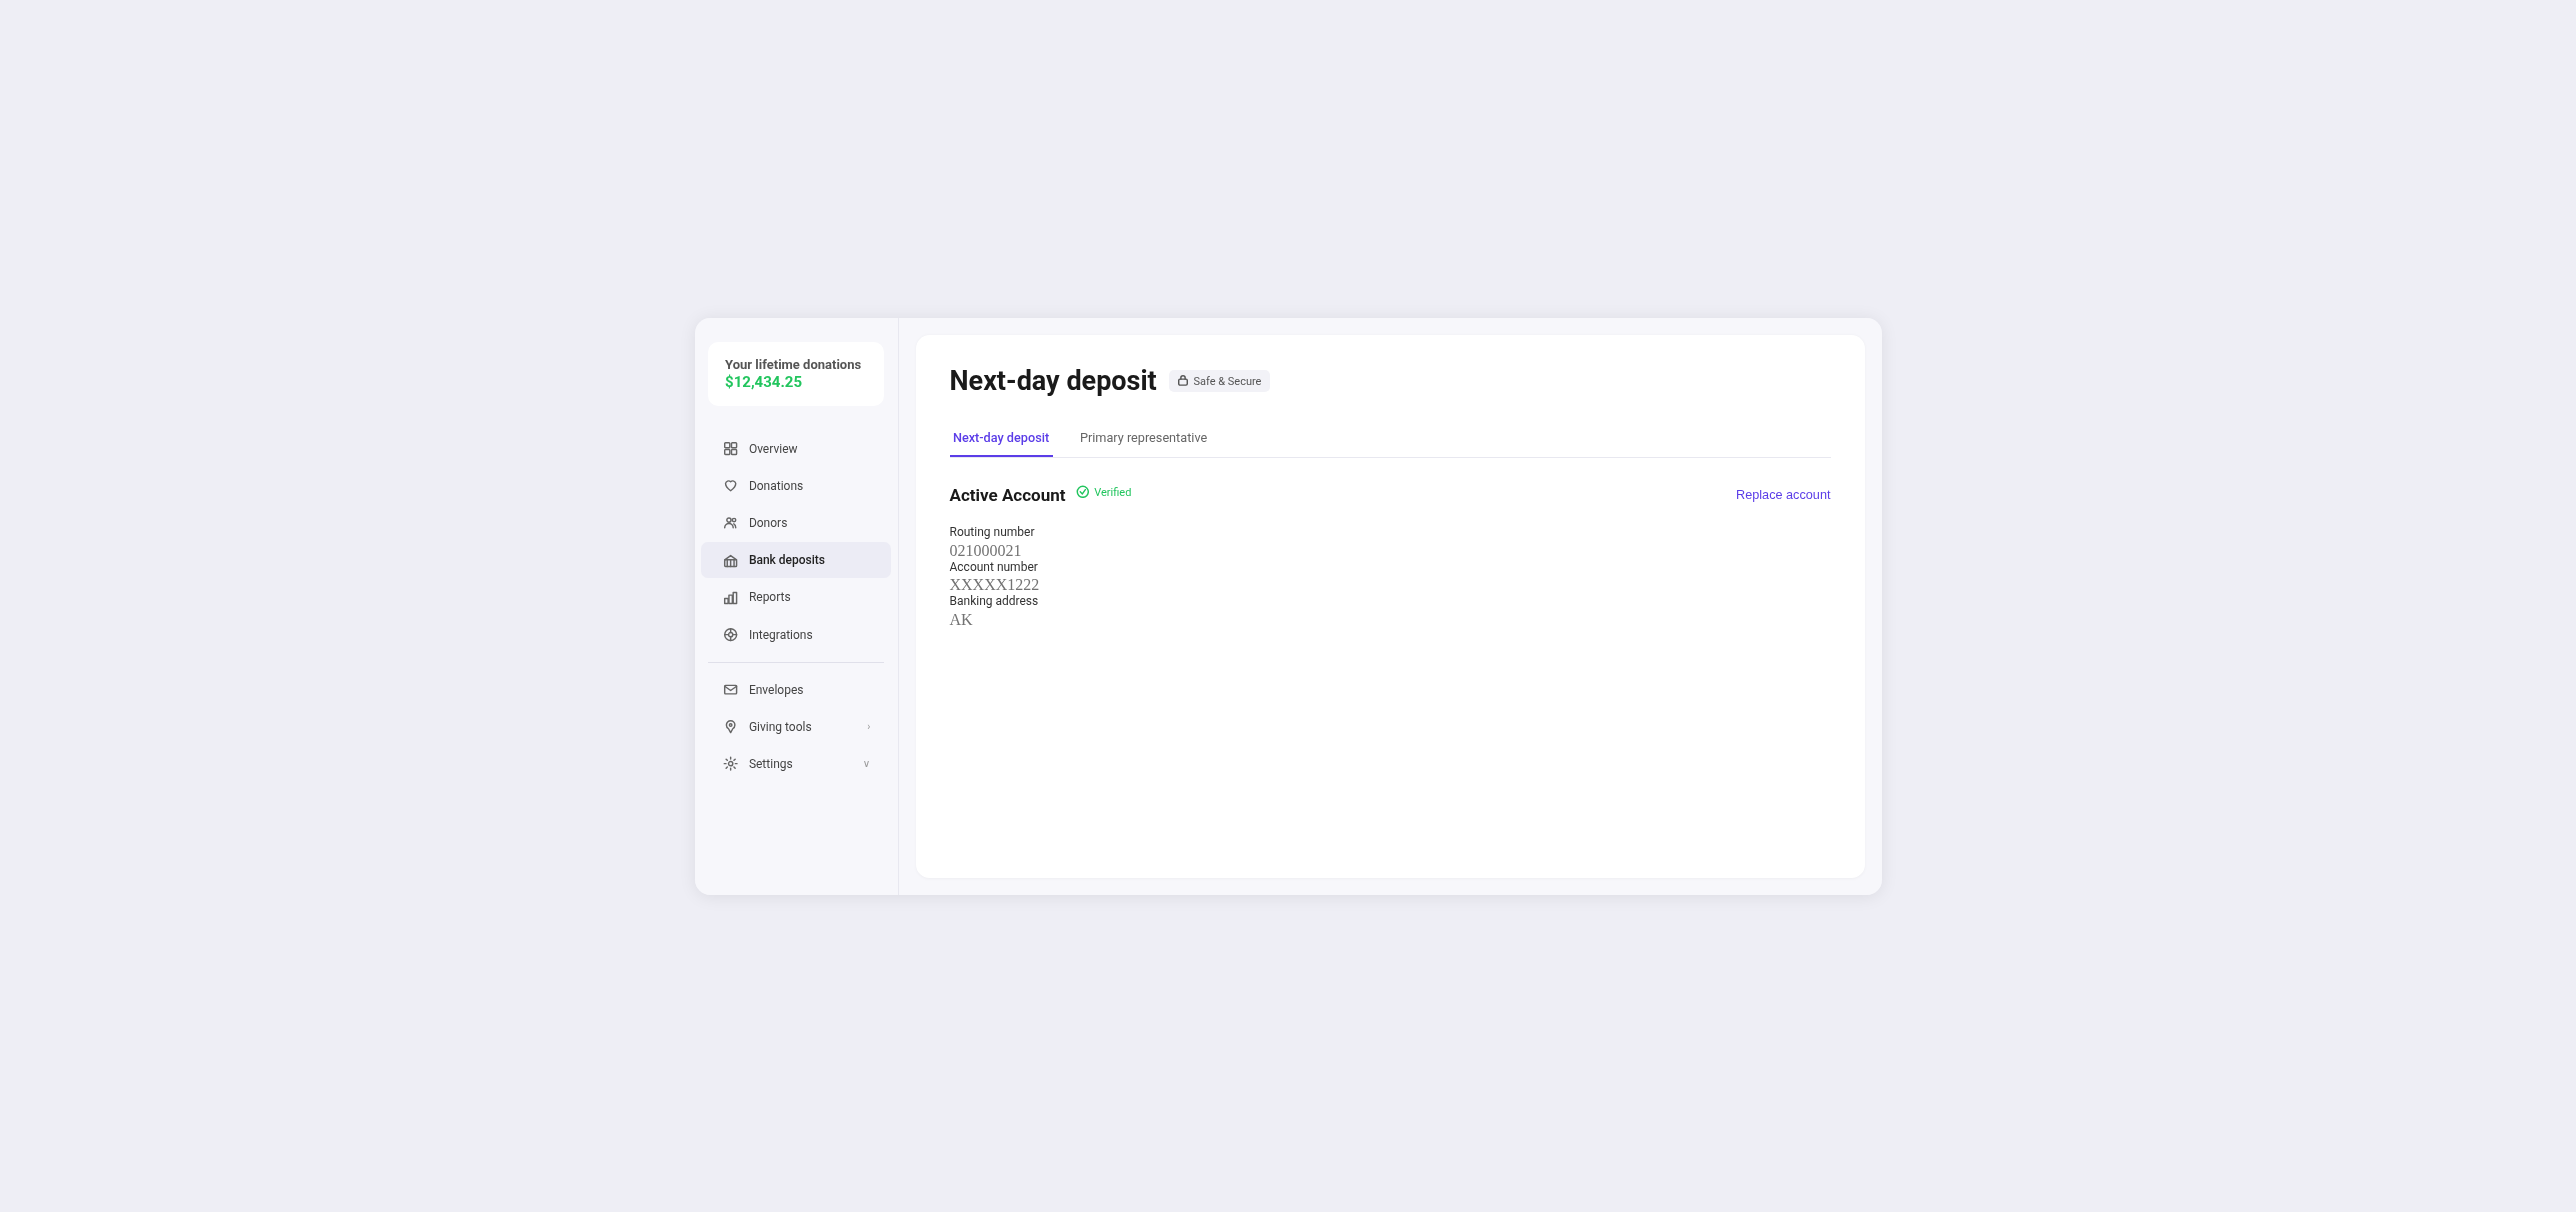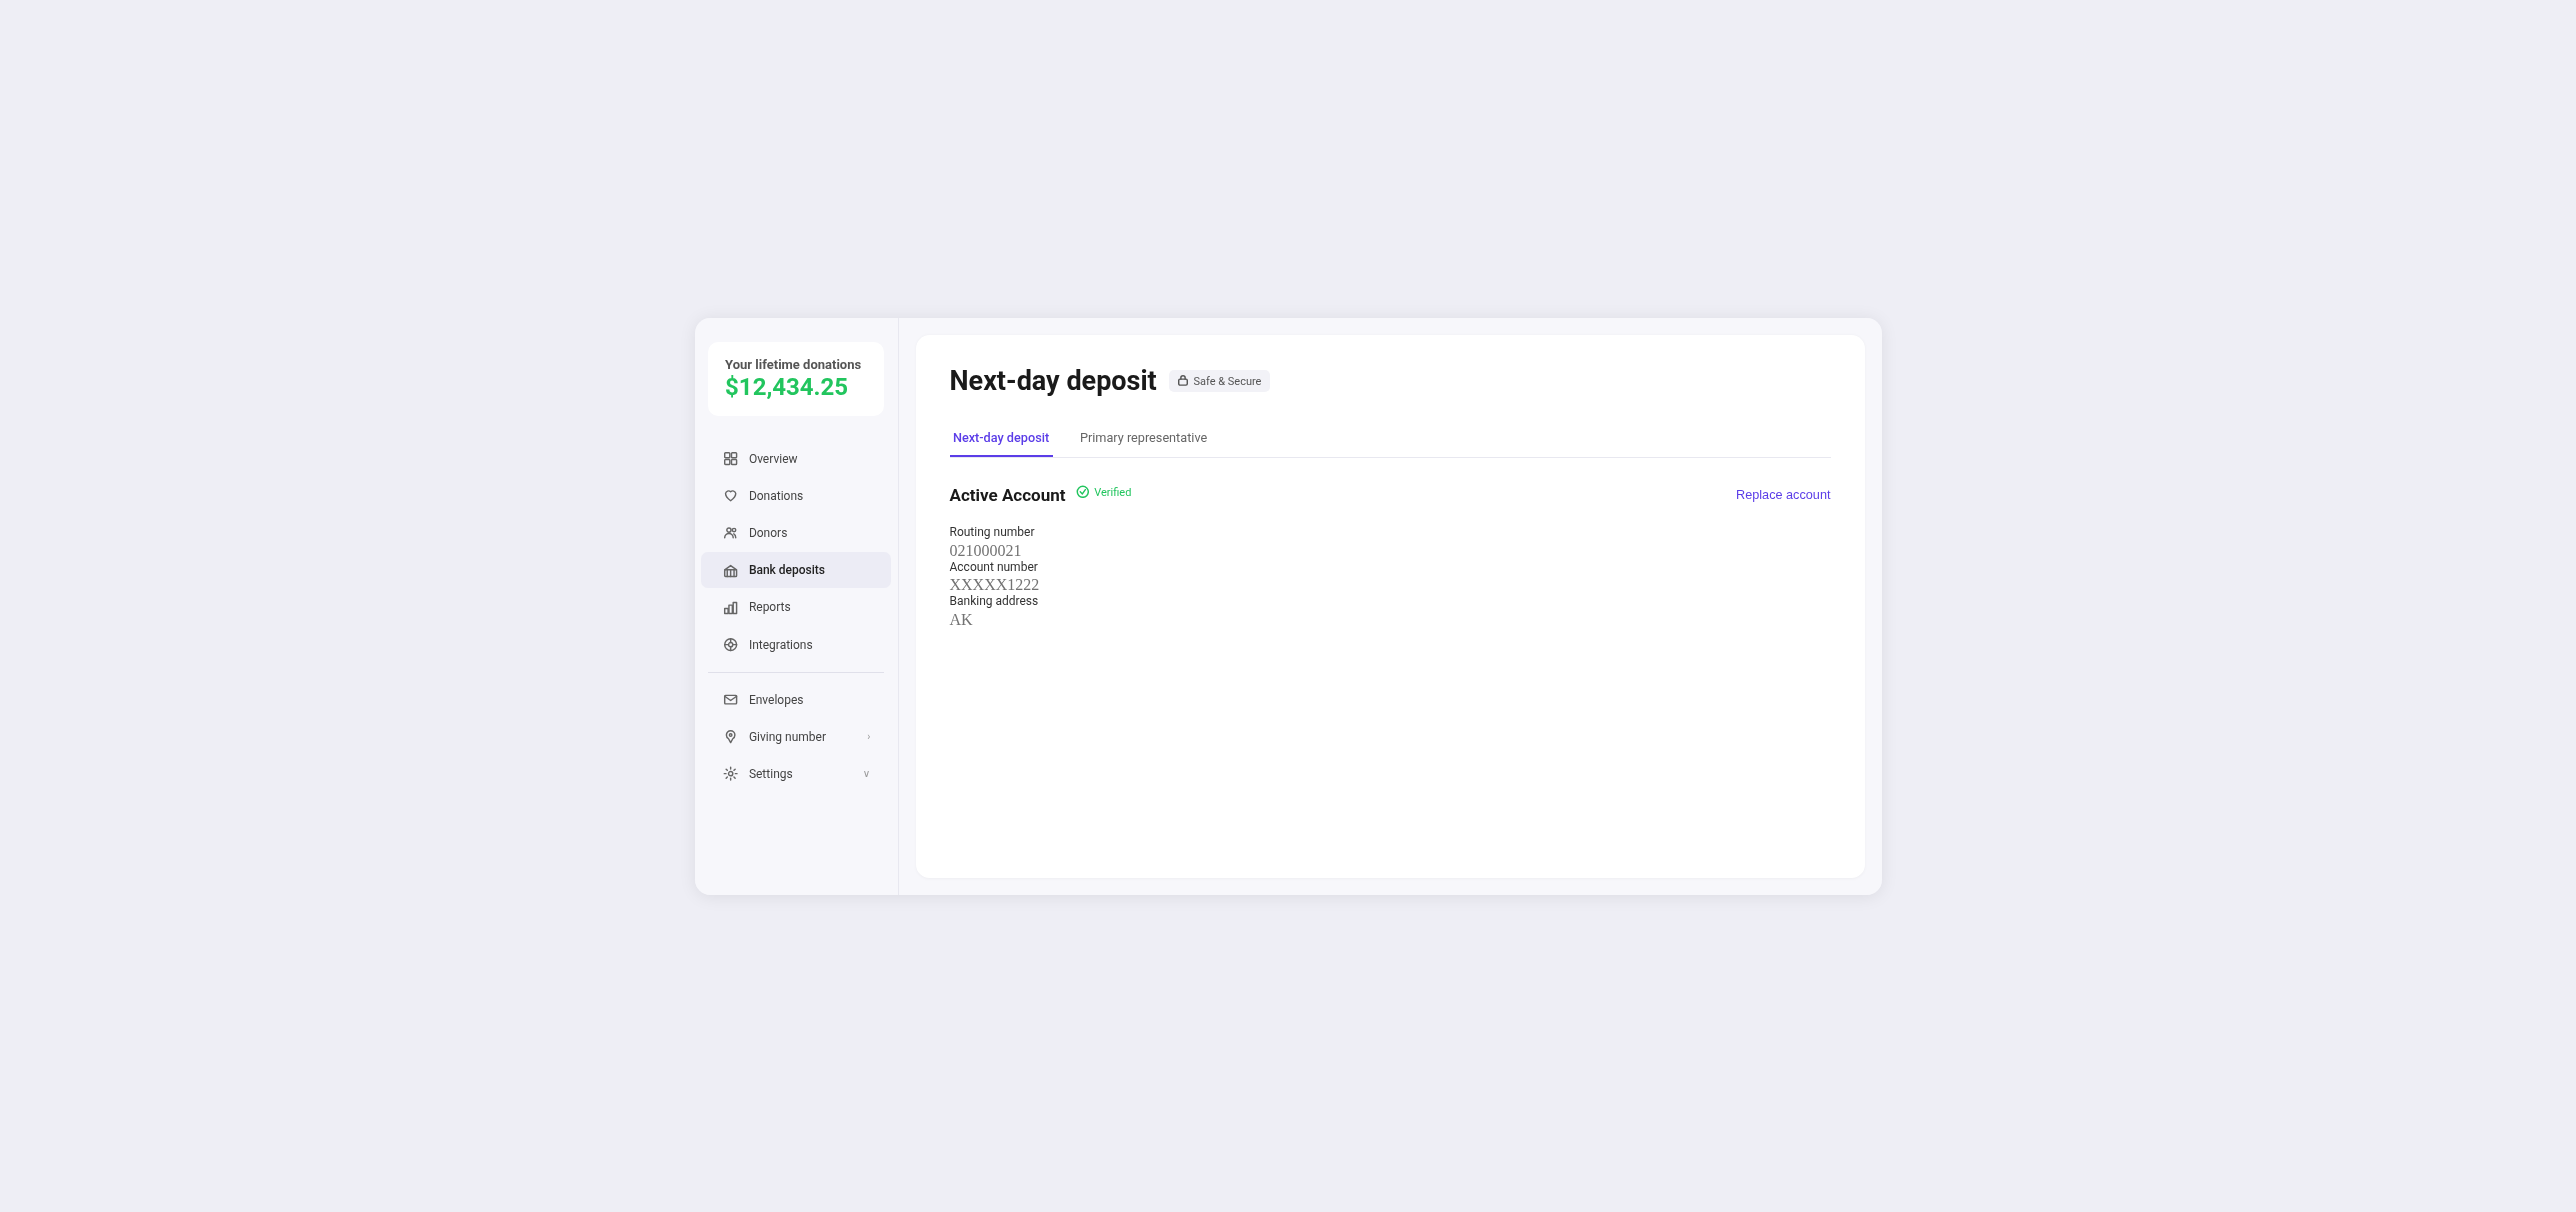--- a/index.html
+++ b/index.html
@@ -38,21 +38,21 @@
       padding: 15.3px 17px;
       margin: 0 13.6px 24px 13.6px;
     }
     .lifetime-label {
       font-size: 13px;
       color: #555;
       margin-bottom: 1px;
       font-weight: bold;
     }
     .lifetime-amount {
-      font-size: 24px;
+      font-size: 15px;
       font-weight: 700;
       color: #22c55e;
     }
     .nav-item {
       display: flex;
       align-items: center;
       gap: 10.2px;
       padding: 9.3px 20.4px;
       font-size: 12px;
       color: #444;
@@ -294,21 +294,21 @@
       <span>Envelopes</span>
     </div>
 
     <div class="nav-item">
       <span class="nav-icon">
         <svg width="15.3" height="15.3" viewBox="0 0 18 18">
           <path d="M9 2a5 5 0 015 5c0 2-1 3.5-2.5 4.5L9 16l-2.5-4.5C5 10.5 4 9 4 7a5 5 0 015-5z"></path>
           <circle cx="9" cy="7" r="1.5"></circle>
         </svg>
       </span>
-      <span>Giving number</span>
+      <span>Giving tools</span>
       <span class="nav-item-chevron">›</span>
     </div>
 
     <div class="nav-item">
       <span class="nav-icon">
         <svg width="15.3" height="15.3" viewBox="0 0 18 18">
           <circle cx="9" cy="9" r="2.5"></circle>
           <path d="M9 1.5v2M9 14.5v2M1.5 9h2M14.5 9h2M3.7 3.7l1.4 1.4M12.9 12.9l1.4 1.4M3.7 14.3l1.4-1.4M12.9 5.1l1.4-1.4"></path>
         </svg>
       </span>

